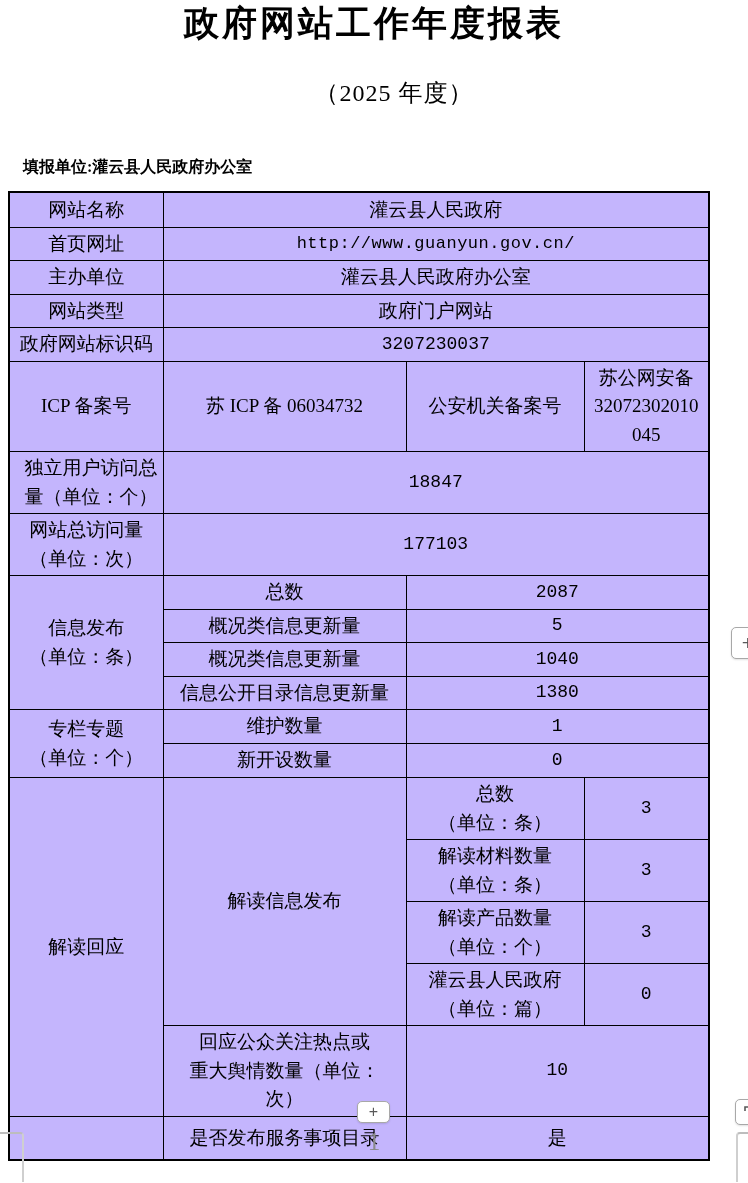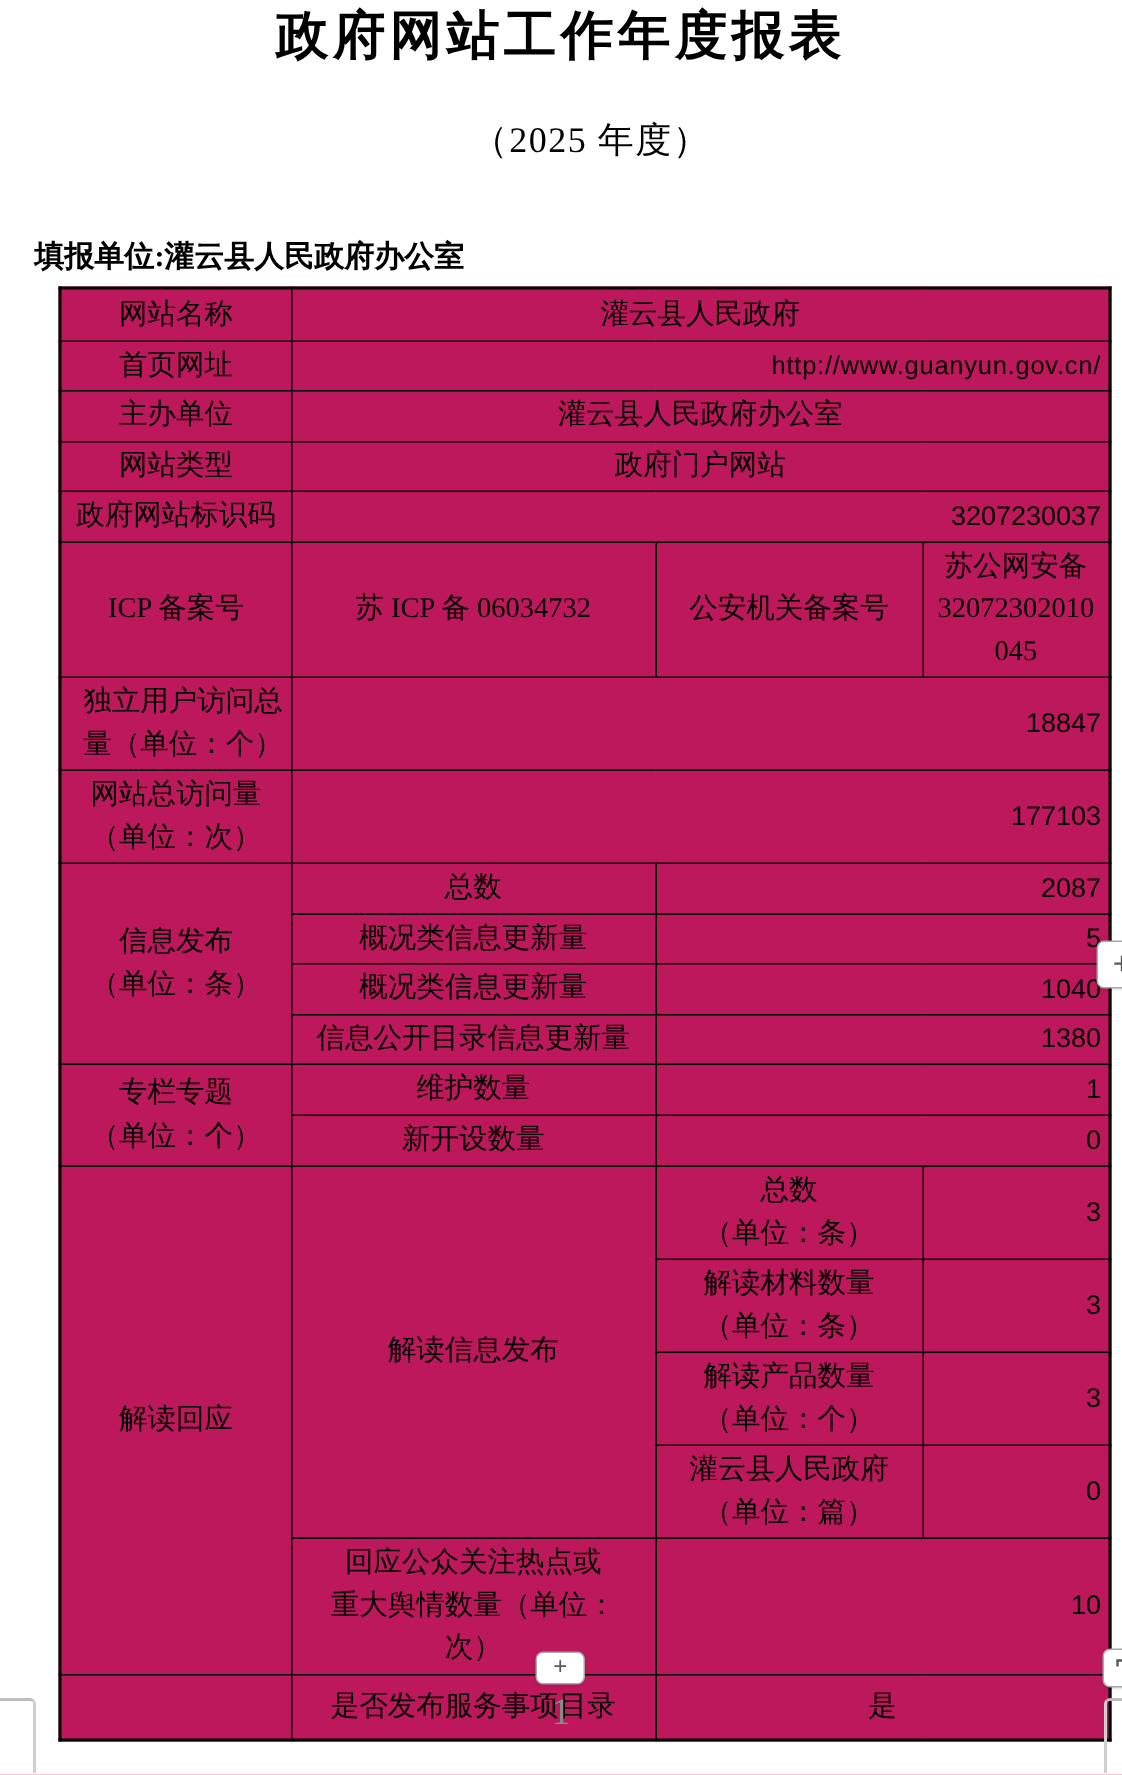--- a/index.html
+++ b/index.html
@@ -6,31 +6,31 @@
   html,body { width:748px; height:1183px; background:#ffffff; overflow:hidden;
               font-family:"Liberation Serif","DejaVu Serif",serif; color:#000; }
   body { position:relative; }
 
   .title { position:absolute; top:0; left:0; width:748px; text-align:center;
            font-family:"Liberation Sans","DejaVu Sans",sans-serif;
            font-weight:700; font-size:35px; letter-spacing:3px; }
   .subtitle { position:absolute; top:77px; left:0; width:748px; text-align:center;
               font-size:24px; letter-spacing:1px;padding-left:40px; }
   .reporting-unit { position:absolute; top:157px; left:23px;
-                    font-weight:700; font-size:20px; }
+                    font-weight:700; font-size:16px; }
 
-  table.report { position:absolute; top:191px; left:39px; width:700px;
-                 table-layout:fixed; border-collapse:collapse; background:#be185d;
+  table.report { position:absolute; top:191px; left:8px; width:700px;
+                 table-layout:fixed; border-collapse:collapse; background:#c4b5fd;
                  border:2px solid #000; }
   td { border:1px solid #000; text-align:center; vertical-align:middle;
        font-size:19px; line-height:1.5; padding:2px 5px;
        white-space:pre-line; overflow:hidden; }
   td.left { text-align:right; }
-  td.num, td.url { font-family:Liberation Sans, sans-serif;
-                   white-space:nowrap;text-align:right; }
+  td.num, td.url { font-family:Liberation Mono, monospace;
+                   white-space:nowrap; }
   td.num { font-size:18px;margin-left:32px; }
   td.url { font-size:17px; letter-spacing:0.5px; }
 
   .ctl-btn { position:absolute; background:#fff; border:1px solid #a8a8a8;
              border-radius:5px; box-shadow:0 1px 2px rgba(0,0,0,0.12);
              display:flex; align-items:center; justify-content:center;
              color:#595959; font-family:"Liberation Sans","DejaVu Sans",sans-serif;
              cursor:pointer; }
   #side-add-btn   { left:731px; top:627px; width:34px; height:32px; font-size:21px; }
   #bottom-add-btn { left:357px; top:1101px; width:33px; height:22px; font-size:16px; }

